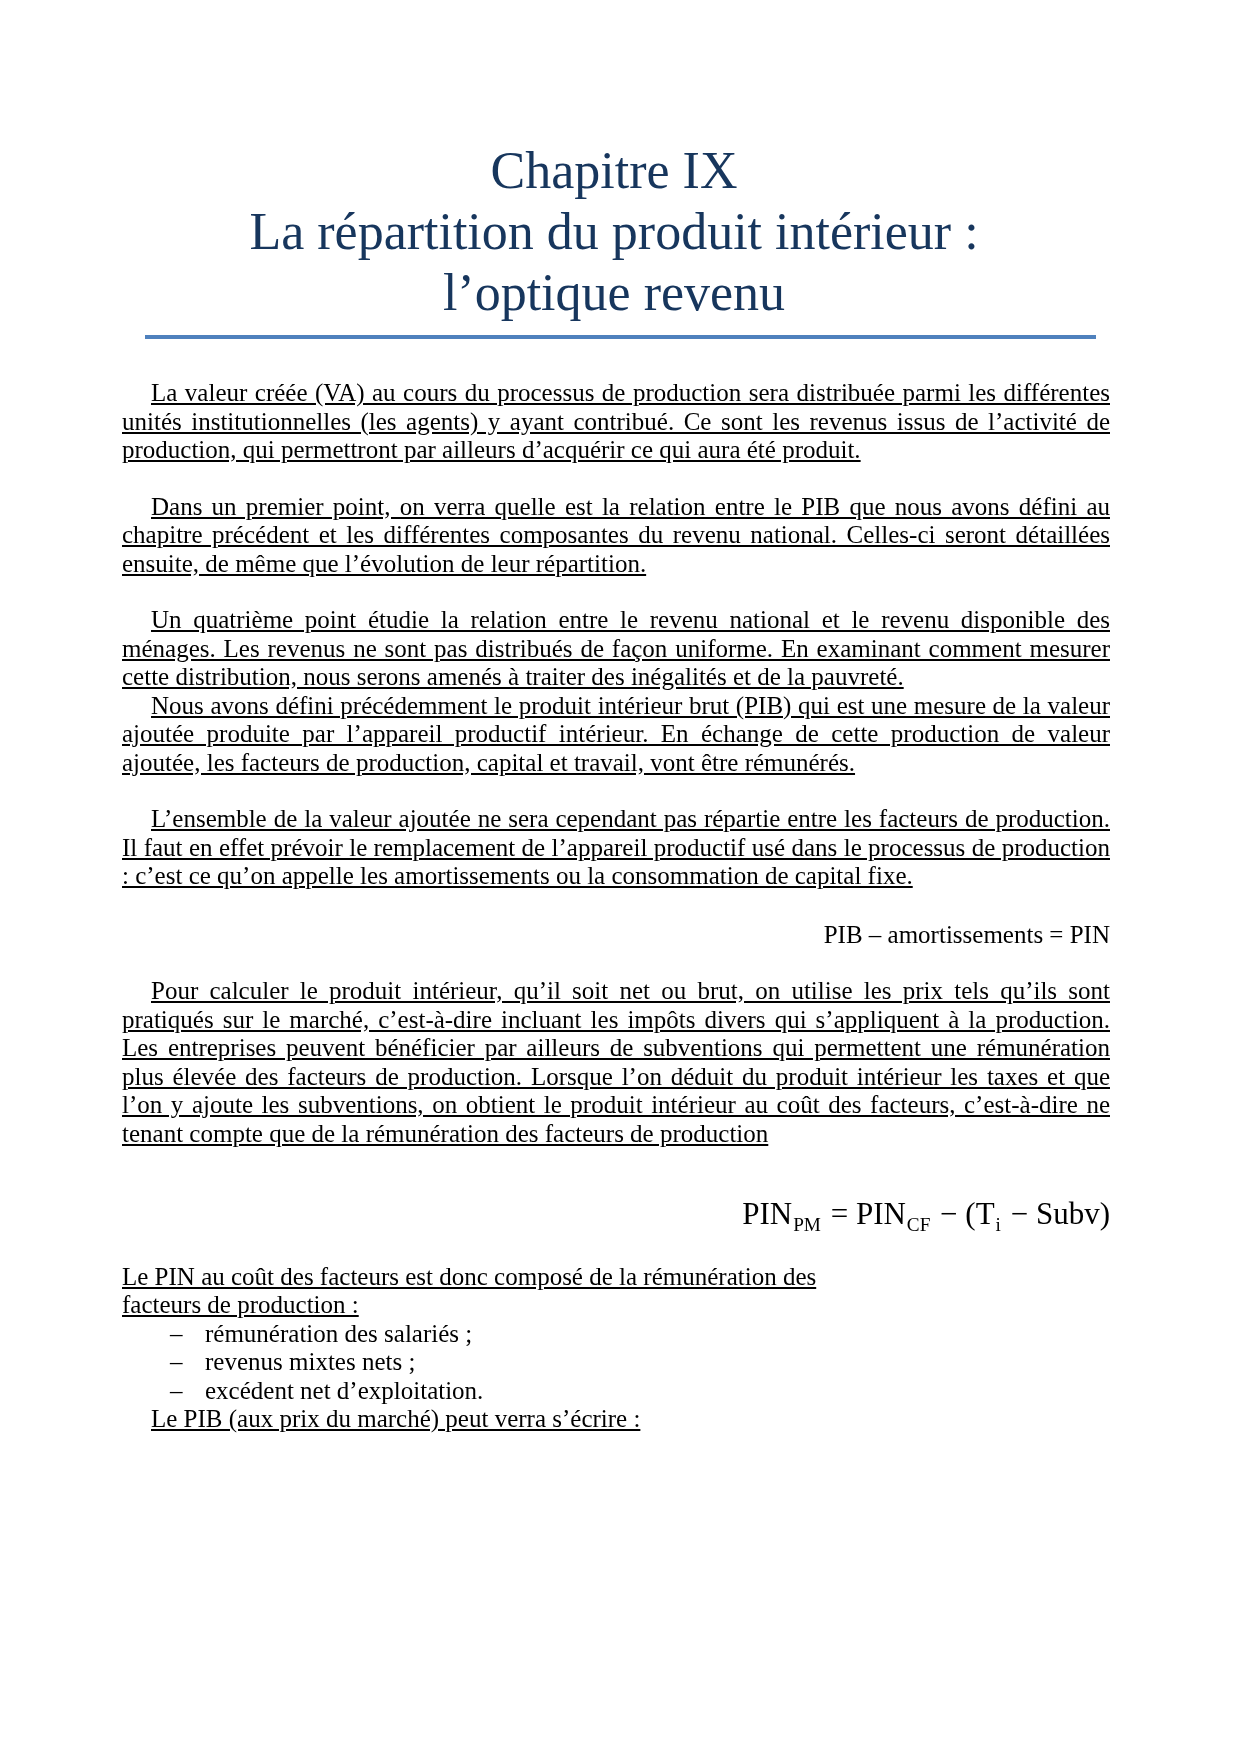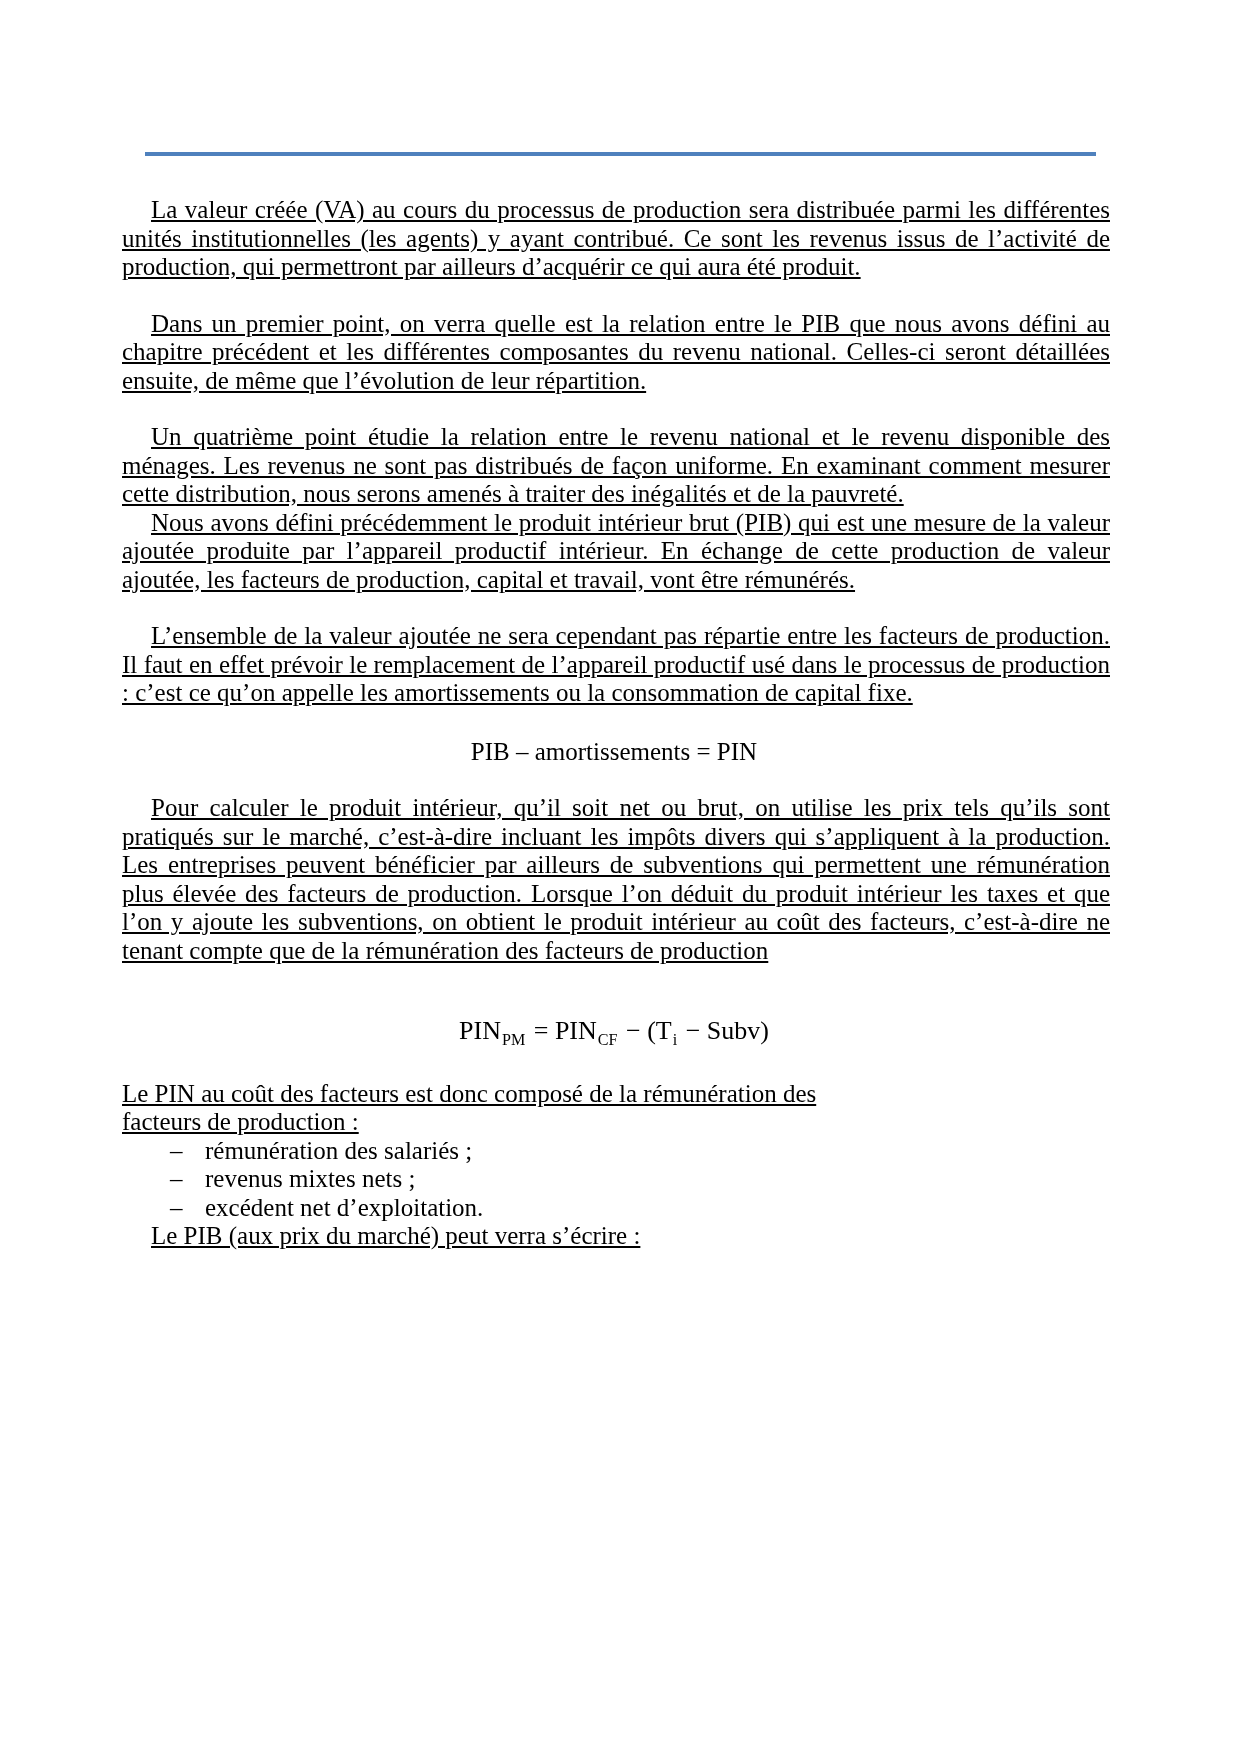--- a/index.html
+++ b/index.html
@@ -40,26 +40,26 @@
     margin: 58px 0 0 0;
     padding-left: 15px;
     font-size: 28px;
     line-height: 34px;
     font-weight: bold;
     text-align: left;
   }
   .heading .h-num { margin-right: 22px; }
   .formula {
     margin: 30px 0 0 0;
-    text-align: center;
+    text-align: right;
     text-indent: 0;
   }
   .formula-eq {
     margin: 52px 0 34px 0;
-    font-size: 26px;
+    font-size: 31px;
   }
   .formula-eq sub {
     font-size: 0.62em;
     line-height: 0;
     margin: 0 2px 0 1px;
   }
   .dash-list {
     list-style: none;
     margin: 0;
     padding: 0;
@@ -71,20 +71,25 @@
   .dash-list .dash {
     display: inline-block;
     width: 35px;
   }
 </style>
 </head>
 <body>
 
 <div class="page">
 
+  <header class="title-block">
+    <div>Chapitre IX</div>
+    <div>La répartition du produit intérieur :</div>
+    <div>l’optique revenu</div>
+  </header>
   <div class="title-rule"></div>
 
   <main class="body-text">
 
     <p class="para indent first">La valeur créée (VA) au cours du processus de production sera distribuée parmi les différentes unités institutionnelles (les agents) y ayant contribué. Ce sont les revenus issus de l’activité de production, qui permettront par ailleurs d’acquérir ce qui aura été produit.</p>
 
     <p class="para indent">Dans un premier point, on verra quelle est la relation entre le PIB que nous avons défini au chapitre précédent et les différentes composantes du revenu national. Celles-ci seront détaillées ensuite, de même que l’évolution de leur répartition.</p>
 
     <p class="para indent">Un quatrième point étudie la relation entre le revenu national et le revenu disponible des ménages. Les revenus ne sont pas distribués de façon uniforme. En examinant comment mesurer cette distribution, nous serons amenés à traiter des inégalités et de la pauvreté.</p>
 

